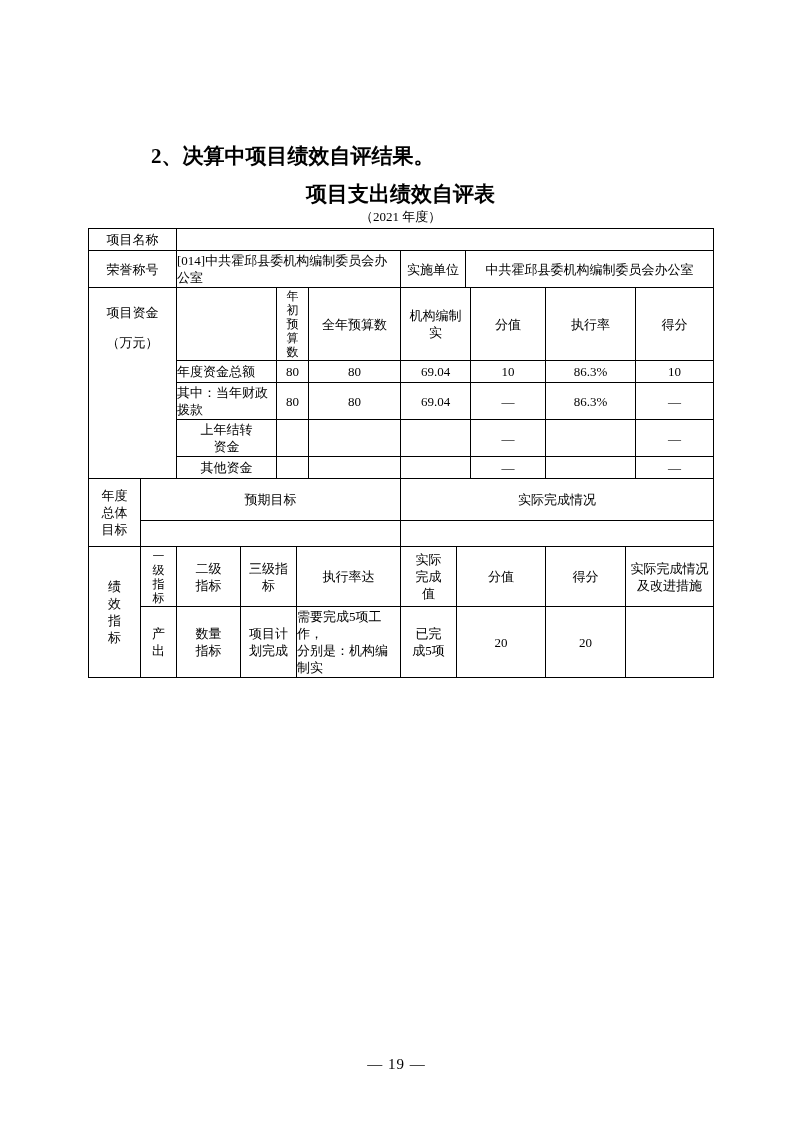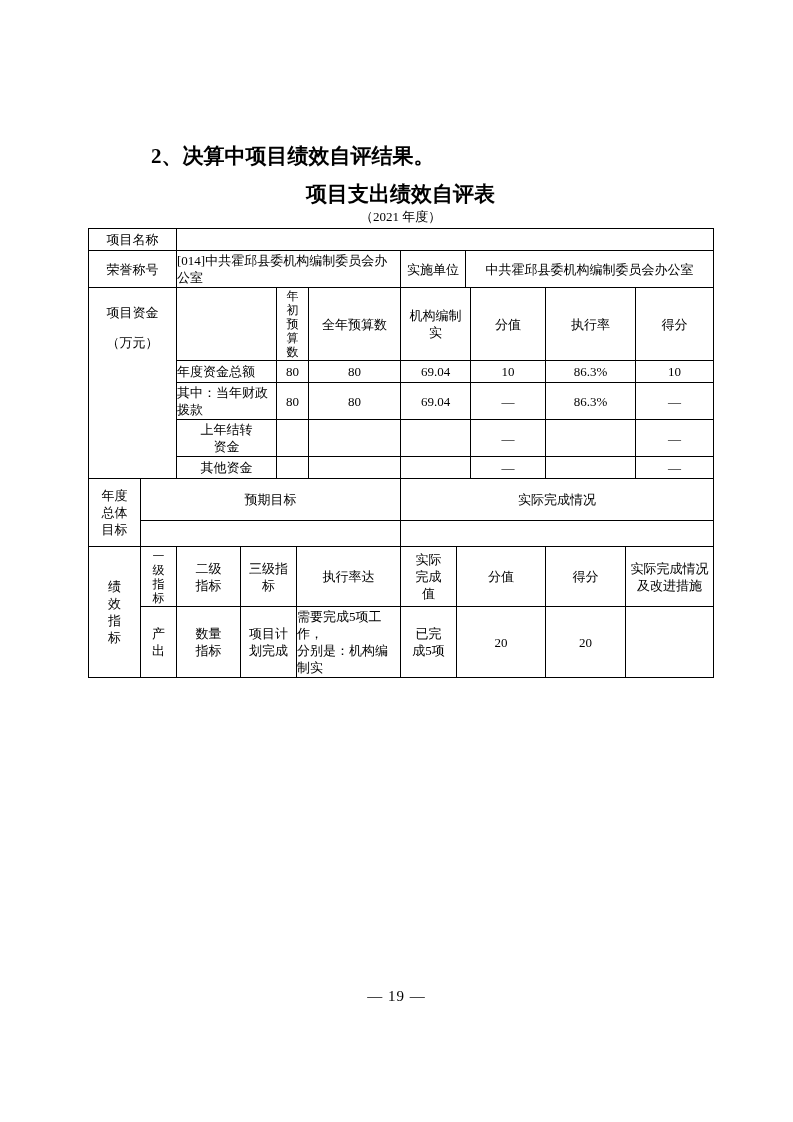--- a/index.html
+++ b/index.html
@@ -64,21 +64,21 @@
   .tbl td.left { text-align: left; padding-left: 0; }
   .tbl td.tight { font-size: 12px; line-height: 14px; padding: 1px 2px; }
   .tbl td.funds-label {
     vertical-align: top;
     padding-top: 10px;
     line-height: 30px;
   }
   .footer {
     position: absolute;
     left: 0; right: 0;
-    top: 988px;
+    top: 1056px;
     text-align: center;
     font-size: 15px;
     letter-spacing: 1px;
   }
 </style>
 </head>
 <body>
 
 <div class="page">
   <div class="content">

